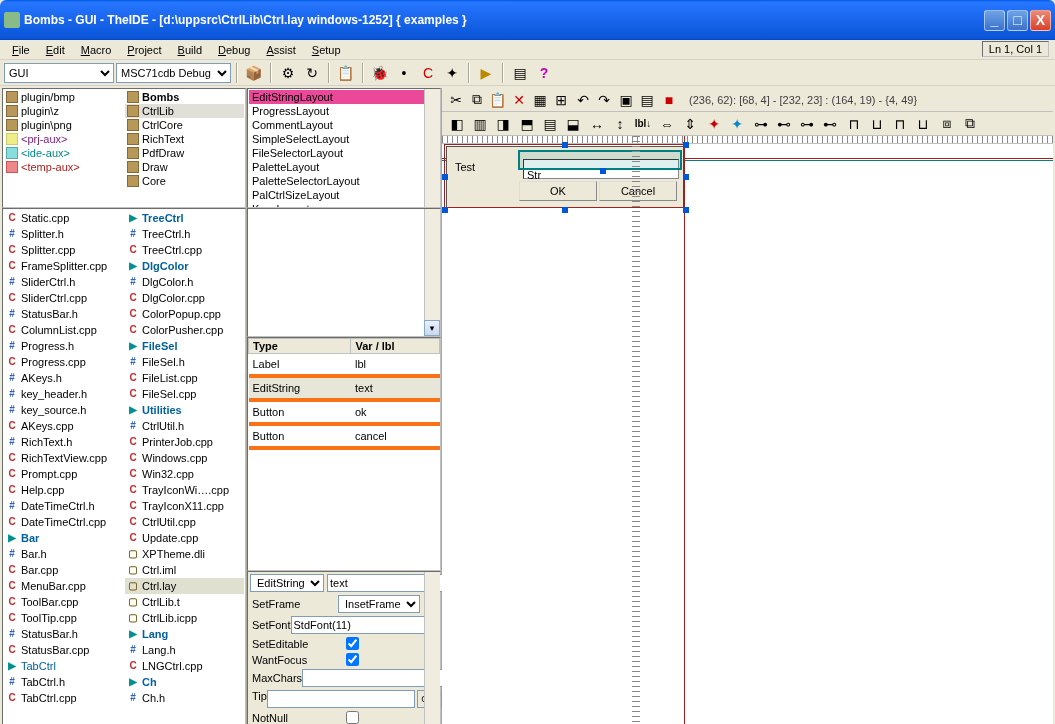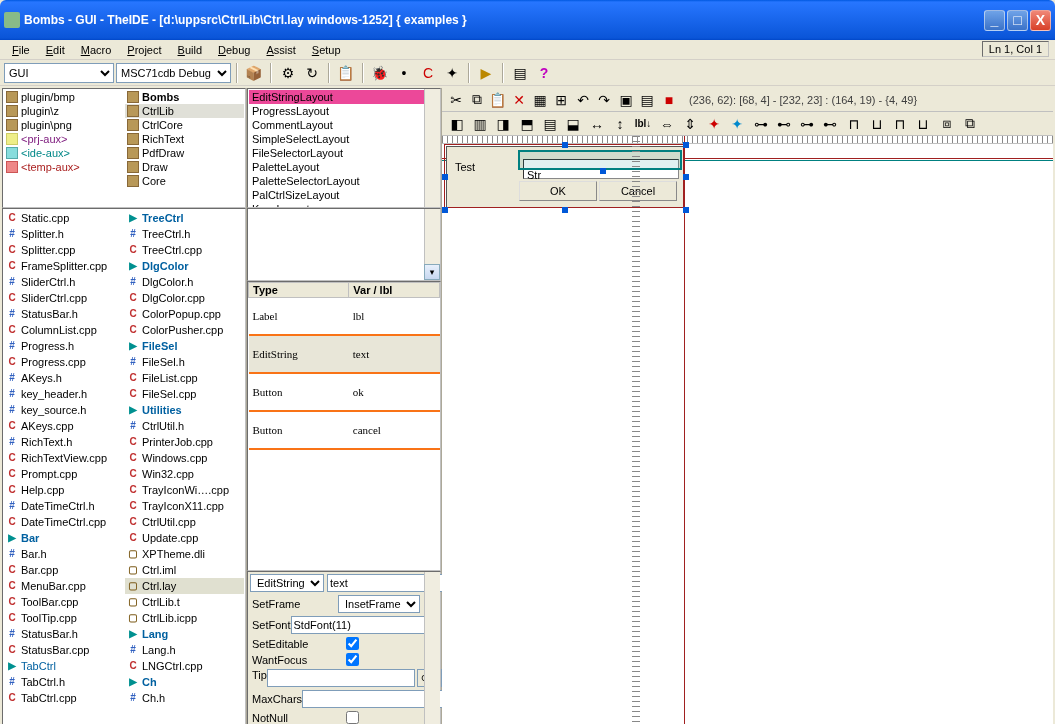--- a/index.html
+++ b/index.html
@@ -60,21 +60,21 @@
 .layout-item { padding: 0 3px; cursor: default; line-height: 14px; }
 .layout-item.selected { background: #ec4899; }
 
 .mid-spacer { flex: 1; background: white; border: 1px inset #c0c0c0; position: relative; }
 .mid-spacer .scroll-track { position: absolute; right: 0; top: 0; bottom: 0; width: 16px; background: #f0ede0; border-left: 1px solid #c0c0c0; }
 .mid-spacer .arrow-down { position: absolute; right: 0; bottom: 0; width: 16px; height: 16px; background: linear-gradient(#e8f0fc,#c8d8f0); border: 1px solid #8ab; font-size: 9px; text-align: center; line-height:14px; }
 
 .ctrl-table { background: white; border: 1px inset #c0c0c0; }
 .ctrl-table table { width: 100%; border-collapse: collapse; font-size: 11px; }
 .ctrl-table th { background: #ece9d8; border: 1px solid #c0c0c0; text-align: left; padding: 1px 4px; font-weight: bold; }
-.ctrl-table td { border-bottom: 2px solid #f97316; padding: 12px 4px; font-family: Liberation Serif, serif; }
+.ctrl-table td { border-bottom: 4px solid #f97316; padding: 4px 4px; }
 .ctrl-table tr.selected td { background: #e8e6d8; }
 
 .props { border: 1px inset #c0c0c0; background: #ece9d8; padding: 2px; position: relative; }
 .props .scroll-track { position: absolute; right: 0; top: 0; bottom: 0; width: 16px; background: #f0ede0; border-left: 1px solid #c0c0c0; }
 .props .arrow-up { position: absolute; right: 0; top: 0; width: 16px; height: 16px; background: linear-gradient(#e8f0fc,#c8d8f0); border: 1px solid #8ab; font-size: 9px; text-align: center; line-height:14px; }
 .prop-row { display: flex; align-items: center; margin-bottom: 3px; margin-right: 18px; }
 .prop-row label { width: 96px; padding-left: 2px; }
 .prop-row input[type=text], .prop-row select { flex: 1; border: 1px solid #7f9db9; height: 18px; font-size: 11px; background: white; padding: 0 2px; }
 .prop-row.head { gap: 3px; }
 .prop-row.head select { width: 78px; }
@@ -542,32 +542,32 @@
           <input type="text" value="StdFont(11)" style="">
         </div>
       <div class="prop-row">
           <label>SetEditable</label>
           <input type="checkbox" class="chk" checked="" style="">
         </div>
       <div class="prop-row">
           <label>WantFocus</label>
           <input type="checkbox" class="chk" checked="" style="">
         </div>
+      <div class="prop-row">
+          <label>MaxChars</label>
+          <input type="text" value="" style="">
+        </div>
       <div class="prop-row tip-row">
           <label>Tip</label>
         <div class="tip-box">
           <input type="text" value="" style="">
           <div class="mini">Ctx</div>
           <div class="mini">Id</div>
         </div>
       </div>
-      <div class="prop-row">
-          <label>MaxChars</label>
-          <input type="text" value="" style="">
-        </div>
       <div class="prop-row">
           <label>NotNull</label>
           <input type="checkbox" class="chk" style="">
         </div>
     </div>
   </div>
 
   <div class="right-panel">
     <div class="design-toolbar">
       <div class="tbtn">✂</div>

